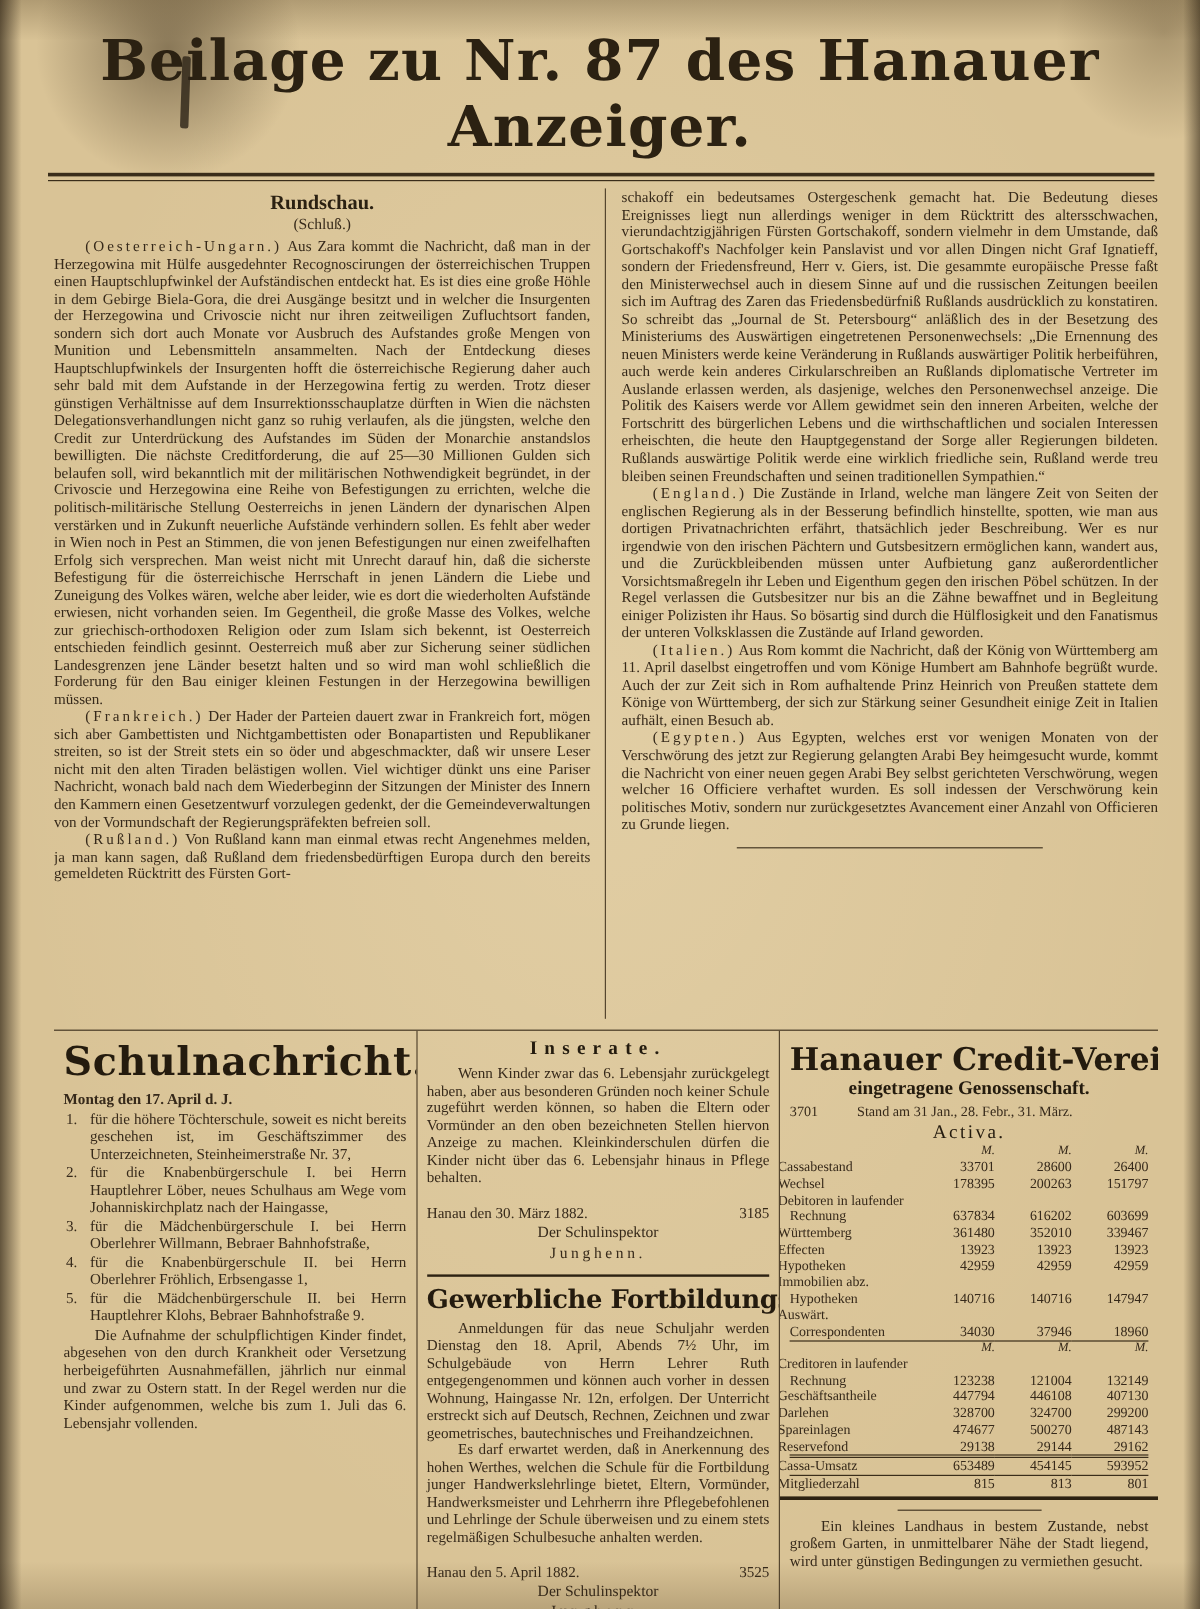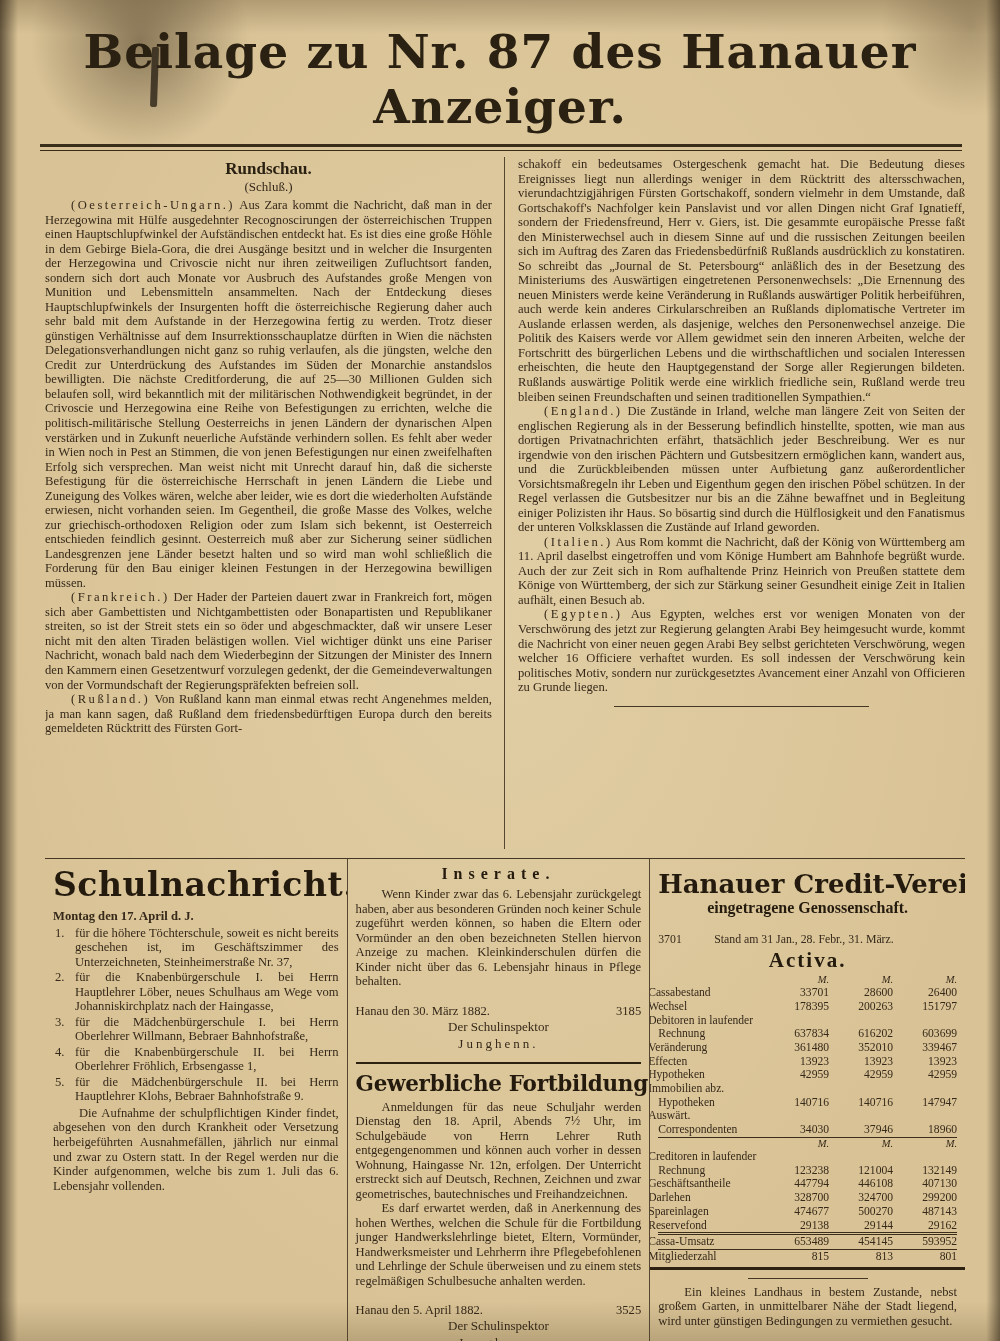--- a/index.html
+++ b/index.html
@@ -52,23 +52,23 @@
   .dateline { display:flex; justify-content:space-between; font-size:12.6px; margin-top:15px;text-align:right; }
   .sig { text-align:center; font-size:13px; line-height:1.3; }
   .sig .sig-name { letter-spacing:3px; }
   .thick-rule { border-top:2.6px solid #2d2212; margin:9px 0 7px; }
   .gew-title { margin:0 0 4px; text-align:center; font-size:21.5px; font-weight:bold; color:#241b0e;
                font-family:"DejaVu Serif", serif; letter-spacing:-0.3px; white-space:nowrap; }
 
   .credit-name { margin:4px 0 0; text-align:center; font-size:26px; font-weight:bold; color:#241b0e;
                  font-family:"DejaVu Serif", serif; white-space:nowrap; }
   .credit-sub  { text-align:center; font-size:16px; font-weight:bold; color:#241b0e; }
-  .stand-line  { display:flex; font-size:11.8px; margin-top:15px; }
+  .stand-line  { display:flex; font-size:11.8px; margin-top:2px; }
   .stand-line .refno { width:56px; }
-  .bal-title { text-align:center; font-weight:bold; font-size:21px; letter-spacing:2px; margin:1px 0; color:#241b0e; }
+  .bal-title { text-align:center; font-weight:normal; font-size:16px; letter-spacing:2px; margin:1px 0; color:#241b0e; }
   table.balance { width:100%; border-collapse:collapse; font-size:11.6px; line-height:1.18; }
   table.balance td, table.balance th { padding:0; vertical-align:bottom; }
   table.balance th.mk { font-style:italic; font-weight:normal; text-align:right; font-size:10.5px; }
   td.lbl { text-align:left; padding-left:10px; text-indent:-10px; }
   td.val { text-align:right; width:64px; white-space:nowrap; }
   tr.rule-bottom td { border-bottom:1.2px solid #3a2d1a; }
   tr.dbl-top td { border-top:3px double #3a2d1a; }
   .heavy-rule { border-top:3px solid #2d2212; margin:3px -8px 0; }
   .mini-rule  { width:120px; border-top:1.2px solid #453723; margin:8px auto 6px; }
 </style>
@@ -168,21 +168,21 @@
               <td class="val">200263</td>
               <td class="val">151797</td>
             </tr>
         <tr>
               <td class="lbl">Debitoren in laufender Rechnung</td>
               <td class="val">637834</td>
               <td class="val">616202</td>
               <td class="val">603699</td>
             </tr>
         <tr>
-              <td class="lbl">Veränderung</td>
+              <td class="lbl">Württemberg</td>
               <td class="val">361480</td>
               <td class="val">352010</td>
               <td class="val">339467</td>
             </tr>
         <tr>
               <td class="lbl">Effecten</td>
               <td class="val">13923</td>
               <td class="val">13923</td>
               <td class="val">13923</td>
             </tr>

